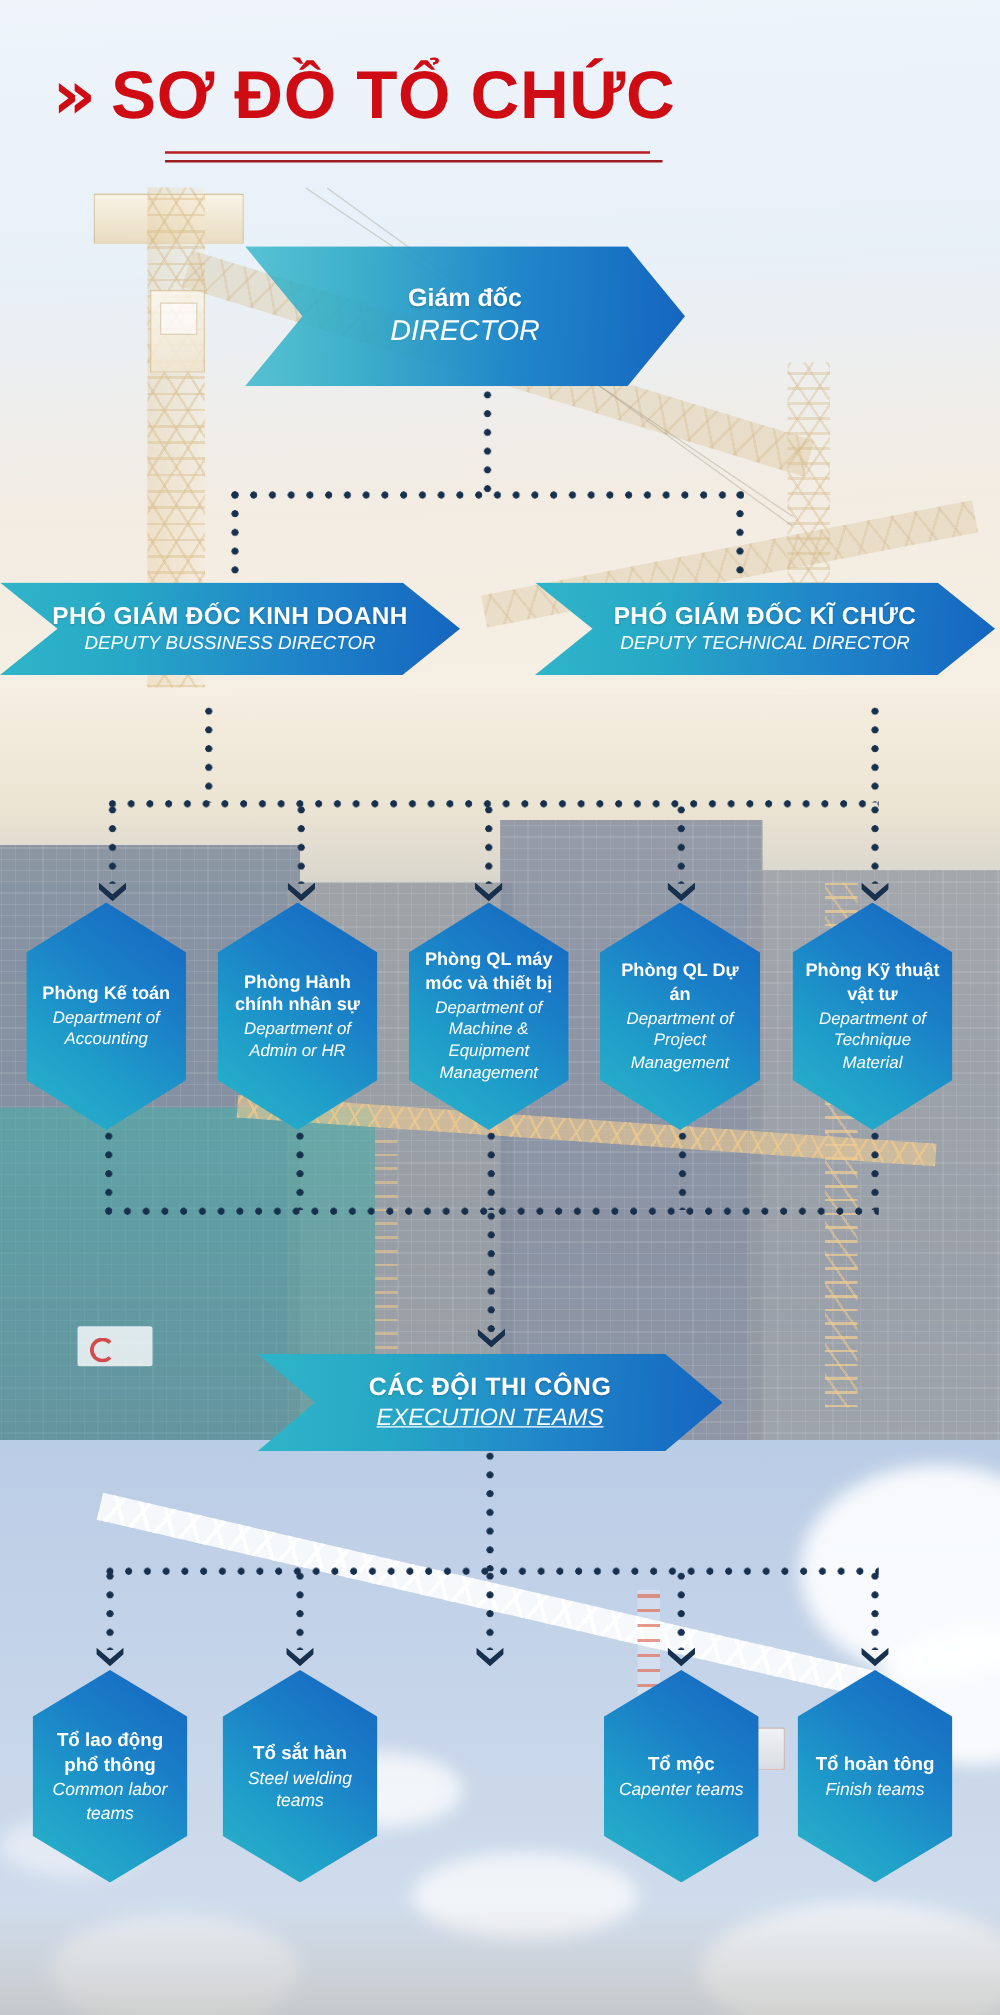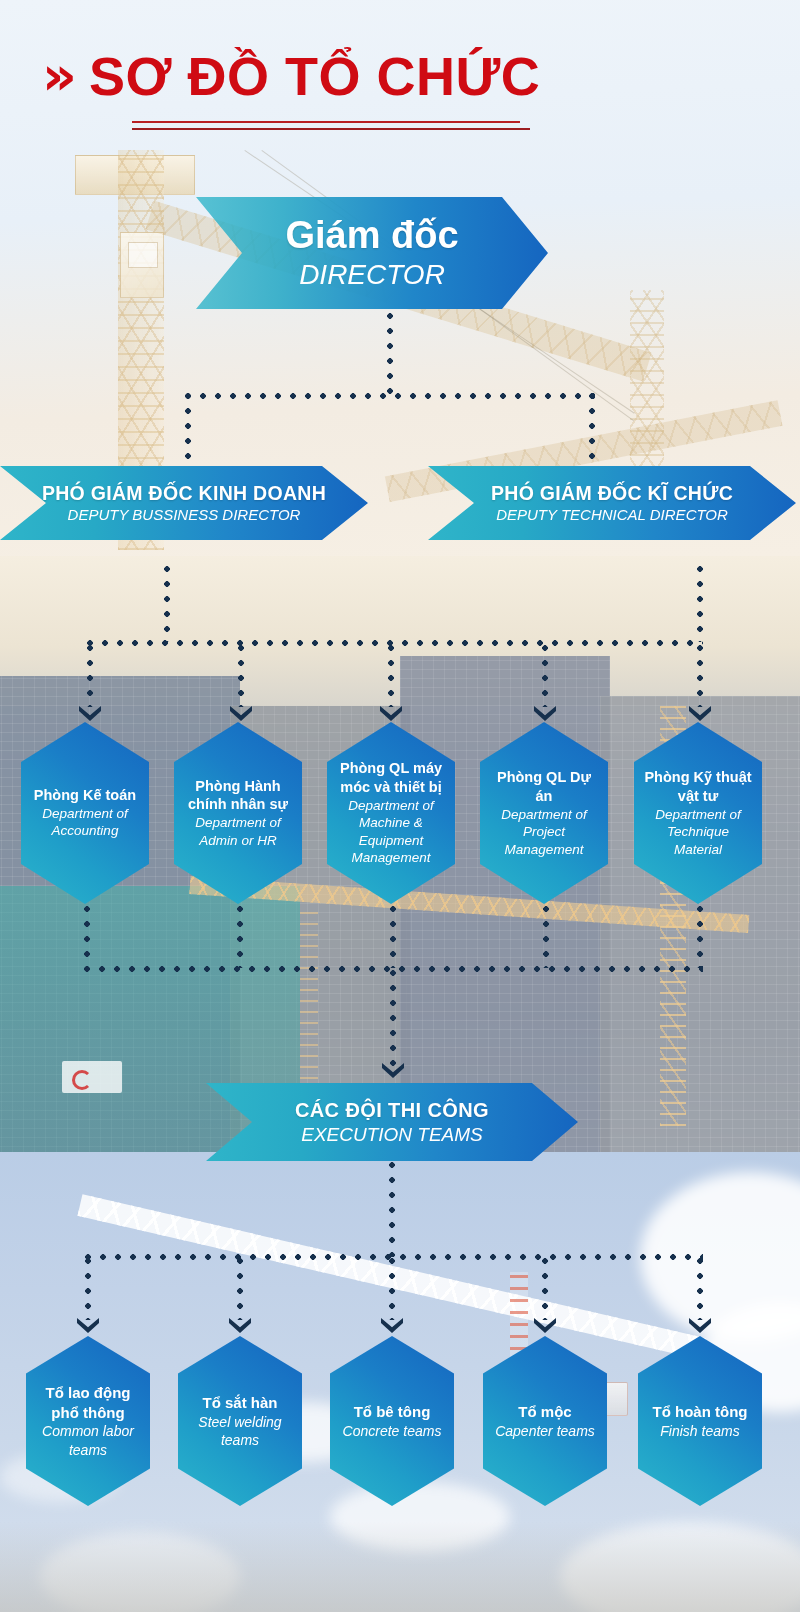--- a/index.html
+++ b/index.html
@@ -190,22 +190,22 @@
   }
 
   
   .hex {
     clip-path: polygon(50% 0%, 100% 22%, 100% 78%, 50% 100%, 0% 78%, 0% 22%);
     background: linear-gradient(38deg, #2bb6cb 0%, #1f9ec9 32%, #1a7ec7 64%, #1565c0 100%);
   }
 
   
   #node-director { left: 196px; top: 197px; width: 352px; height: 112px; }
-  #node-director .vn { font-size: 38px; line-height: 1.15; text-shadow: 0 1px 2px rgba(0,0,0,.18); }
-  #node-director .en { font-size: 28px; line-height: 1.2; }
+  #node-director .vn { font-size: 20px; line-height: 1.15; text-shadow: 0 1px 2px rgba(0,0,0,.18); }
+  #node-director .en { font-size: 23px; line-height: 1.2; }
 
   
   .deputy { top: 466px; width: 368px; height: 74px; }
   #node-deputy-business { left: 0px; }
   #node-deputy-technical { left: 428px; }
   .deputy .vn { font-size: 19.5px; letter-spacing: .3px; line-height: 1.25; text-shadow: 0 1px 2px rgba(0,0,0,.18); }
   .deputy .en { font-size: 15px; line-height: 1.3; }
 
   
   .dept { top: 722px; width: 128px; height: 182px; }
@@ -213,21 +213,21 @@
   #node-dept-hr          { left: 174px; }
   #node-dept-machine     { left: 327px; }
   #node-dept-project     { left: 480px; }
   #node-dept-technique   { left: 634px; }
   .dept .vn { font-size: 14.5px; line-height: 1.3; }
   .dept .en { font-size: 13.5px; line-height: 1.3; }
 
   
   #node-execution { left: 206px; top: 1083px; width: 372px; height: 78px; }
   #node-execution .vn { font-size: 20px; letter-spacing: .4px; line-height: 1.3; text-shadow: 0 1px 2px rgba(0,0,0,.18); text-align: center; }
-  #node-execution .en { font-size: 19px; line-height: 1.3; }
+  #node-execution .en { font-size: 19px; line-height: 1.3; text-decoration: underline; }
 
   
   .team { top: 1336px; width: 124px; height: 170px; }
   #node-team-labor    { left: 26px; justify-content: flex-end;  }
   #node-team-steel    { left: 178px; }
   #node-team-concrete { left: 330px; }
   #node-team-carpenter{ left: 483px; }
   #node-team-finish   { left: 638px; }
   .team .vn { font-size: 15px; line-height: 1.3; }
   .team .en { font-size: 14px; line-height: 1.3; }
@@ -411,26 +411,20 @@
       <div class="vn">Tổ lao động phổ thông</div>
       <div class="en">Common labor teams</div>
     </div>
   </div>
   <div class="node hex team" id="node-team-steel">
     <div class="node-inner">
       <div class="vn">Tổ sắt hàn</div>
       <div class="en">Steel welding teams</div>
     </div>
   </div>
-  <div class="node hex team" id="node-team-concrete">
-    <div class="node-inner">
-      <div class="vn">Tổ bê tông</div>
-      <div class="en">Concrete teams</div>
-    </div>
-  </div>
   <div class="node hex team" id="node-team-carpenter">
     <div class="node-inner">
       <div class="vn">Tổ mộc</div>
       <div class="en">Capenter teams</div>
     </div>
   </div>
   <div class="node hex team" id="node-team-finish">
     <div class="node-inner">
       <div class="vn">Tổ hoàn tông</div>
       <div class="en">Finish teams</div>

